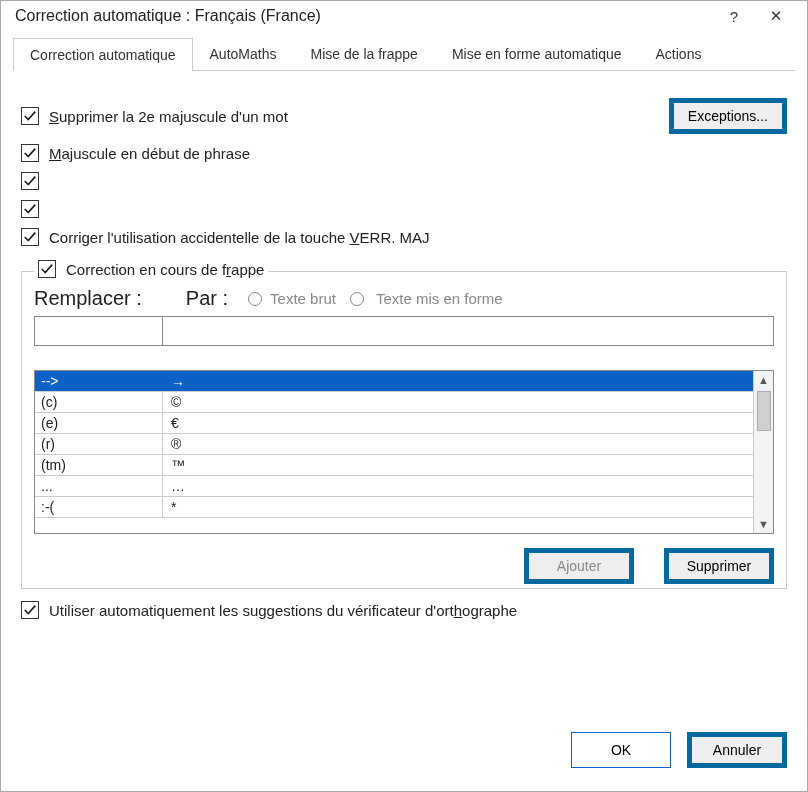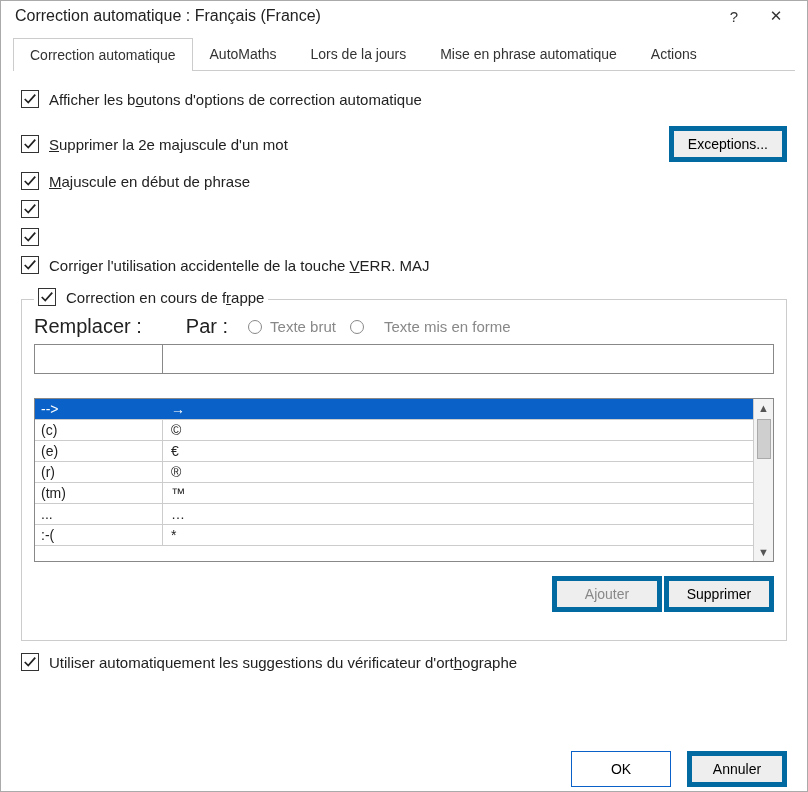--- a/index.html
+++ b/index.html
@@ -14,74 +14,66 @@
   .panel { flex: 1; padding: 14px 20px 8px 20px; overflow: hidden; display: flex; flex-direction: column; }
   .row { display: flex; align-items: center; margin: 5px 0; }
   .chk { width: 18px; height: 18px; border: 1px solid #333; margin-right: 10px; display: flex; align-items: center; justify-content: center; cursor: pointer; }
   .chk svg { width: 14px; height: 14px; stroke: #222; stroke-width: 2; fill: none; }
   .lbl { font-size: 15px; }
   .lbl .u { text-decoration: underline; }
   .btn { border: 5px solid #0369a1; background: #eee; padding: 5px 14px; cursor: pointer; font-size: 14px; }
   .btn.disabled { color: #888; cursor: default; }
   .btn.primary { border: 1.5px solid #0a62c9; background: #fff; }
   .exceptions { margin-left: auto; }
-  .group { border: 1px solid #ccc; margin-top: 20px; padding: 0 12px 28px 12px; position: relative; }
+  .group { border: 1px solid #ccc; margin-top: 20px; padding: 0 12px 4px 12px; position: relative; }
   .group .group-hdr { position: relative; top: -12px; background: #fff; display: inline-flex; align-items: center; padding: 0 4px; }
   .field-row { display: flex; align-items: center; gap: 14px; margin-top: -4px; margin-bottom: 6px; }
   .field-row label { font-size: 20px; }
   .radio { width: 14px; height: 14px; border: 1.5px solid #888; border-radius: 50%; display: inline-block; vertical-align: middle; margin-right: 4px; }
   .radio-lbl { color: #888; font-size: 15px; }
   .inputs { display: flex; gap: 0; margin-bottom: 24px; }
   .inputs input { height: 30px; border: 1px solid #888; padding: 2px 6px; font-size: 15px; }
   .inputs .replace { width: 128px; border-right: none; }
   .inputs .with { flex: 1; }
   .list-wrap { display: flex; border: 1px solid #888; height: 164px; }
   .list { flex: 1; overflow: hidden; }
   .list-row { display: flex; border-bottom: 1px solid #ccc; font-size: 14px; }
   .list-row .c1 { width: 128px; padding: 2px 6px; border-right: 1px solid #ccc; }
   .list-row .c2 { flex: 1; padding: 2px 8px; }
   .list-row.sel { background: #0a62c9; color: #fff; }
   .list-row.sel .c1 { border-right-color: #0a62c9; }
   .scroll { width: 20px; background: #f3f3f3; border-left: 1px solid #ccc; display: flex; flex-direction: column; align-items: center; justify-content: space-between; }
   .scroll .arrow { font-size: 11px; color: #555; padding: 3px 0; cursor: pointer; }
   .scroll .thumb { width: 14px; height: 40px; background: #cfcfcf; border: 1px solid #aaa; margin-top: 2px; }
-  .btns-row { display: flex; justify-content: flex-end; gap: 2px; margin-top: 14px; }
+  .btns-row { display: flex; justify-content: flex-end; gap: 30px; margin-top: 14px; }
   .btns-row .btn { width: 110px; text-align: center; }
-  .footer { display: flex; justify-content: flex-end; gap: 16px; padding: 14px 20px 4px; }
+  .footer { display: flex; justify-content: flex-end; gap: 16px; padding: 14px 20px 23px; }
   .footer .btn { width: 100px; text-align: center; }
 </style>
 </head>
 <body>
 
 <div class="window">
 
   <div class="titlebar">
     <div class="title">Correction automatique : Français (France)</div>
     <div class="winbtn">?</div>
     <div class="winbtn">✕</div>
   </div>
 
   <div class="tabs">
     <div class="tab active">Correction automatique</div>
     <div class="tab">AutoMaths</div>
-    <div class="tab">Lors de la jours</div>
-    <div class="tab">Mise en phrase automatique</div>
+    <div class="tab">Mise de la frappe</div>
+    <div class="tab">Mise en forme automatique</div>
     <div class="tab">Actions</div>
   </div>
 
   <div class="panel">
 
-    <div class="row">
-      <span class="chk">
-          <svg viewBox="0 0 16 16">
-            <polyline points="2,8 6,12 14,3"></polyline>
-          </svg>
-        </span>
-      <span class="lbl">Afficher les b<span class="u">o</span>utons d'options de correction automatique</span>
-    </div>
 
     <div style="height:8px"></div>
 
     <div class="row">
       <span class="chk">
           <svg viewBox="0 0 16 16">
             <polyline points="2,8 6,12 14,3"></polyline>
           </svg>
         </span>
       <span class="lbl"><span class="u">S</span>upprimer la 2e majuscule d'un mot</span>
@@ -128,21 +120,21 @@
         <span class="lbl">Correction en cours de f<span class="u">r</span>appe</span>
       </div>
 
       <div class="field-row">
         <label>Rempla<span class="u">c</span>er :</label>
         <label style="margin-left:30px"><span class="u">P</span>ar :</label>
         <span style="display:inline-flex;align-items:center;gap:4px;margin-left:6px">
           <span class="radio"></span>
           <span class="radio-lbl">Texte brut</span>
         </span>
-        <span style="display:inline-flex;align-items:center;gap:16px">
+        <span style="display:inline-flex;align-items:center;gap:8px">
           <span class="radio"></span>
           <span class="radio-lbl">Texte mis en forme</span>
         </span>
       </div>
 
       <div class="inputs">
         <input class="replace" type="text" style="">
         <input class="with" type="text" style="">
       </div>
 

